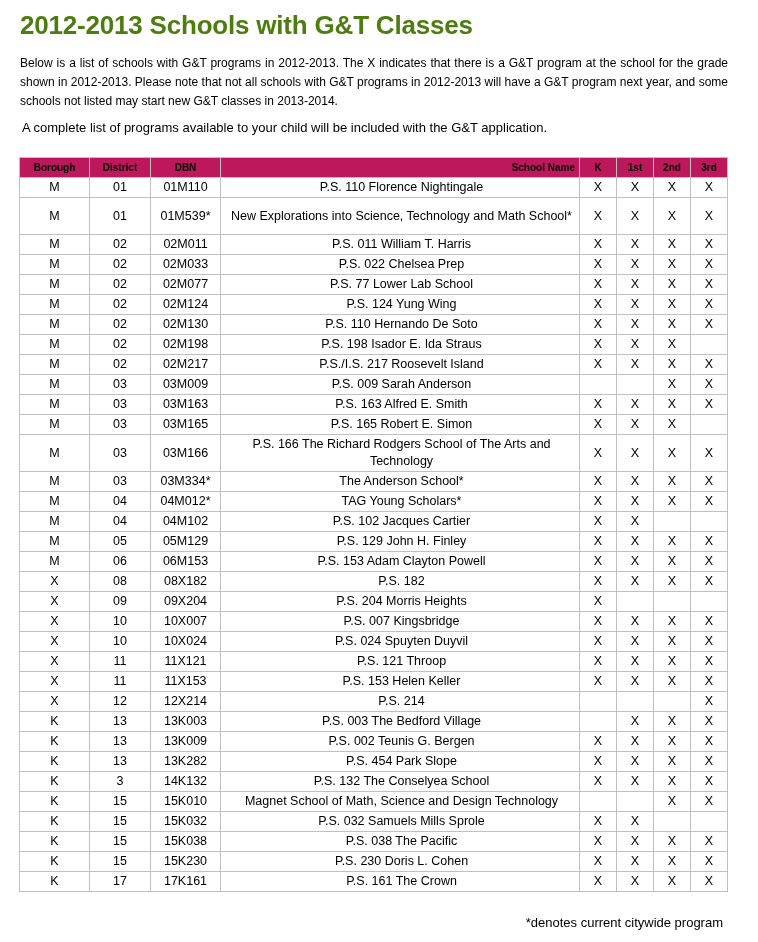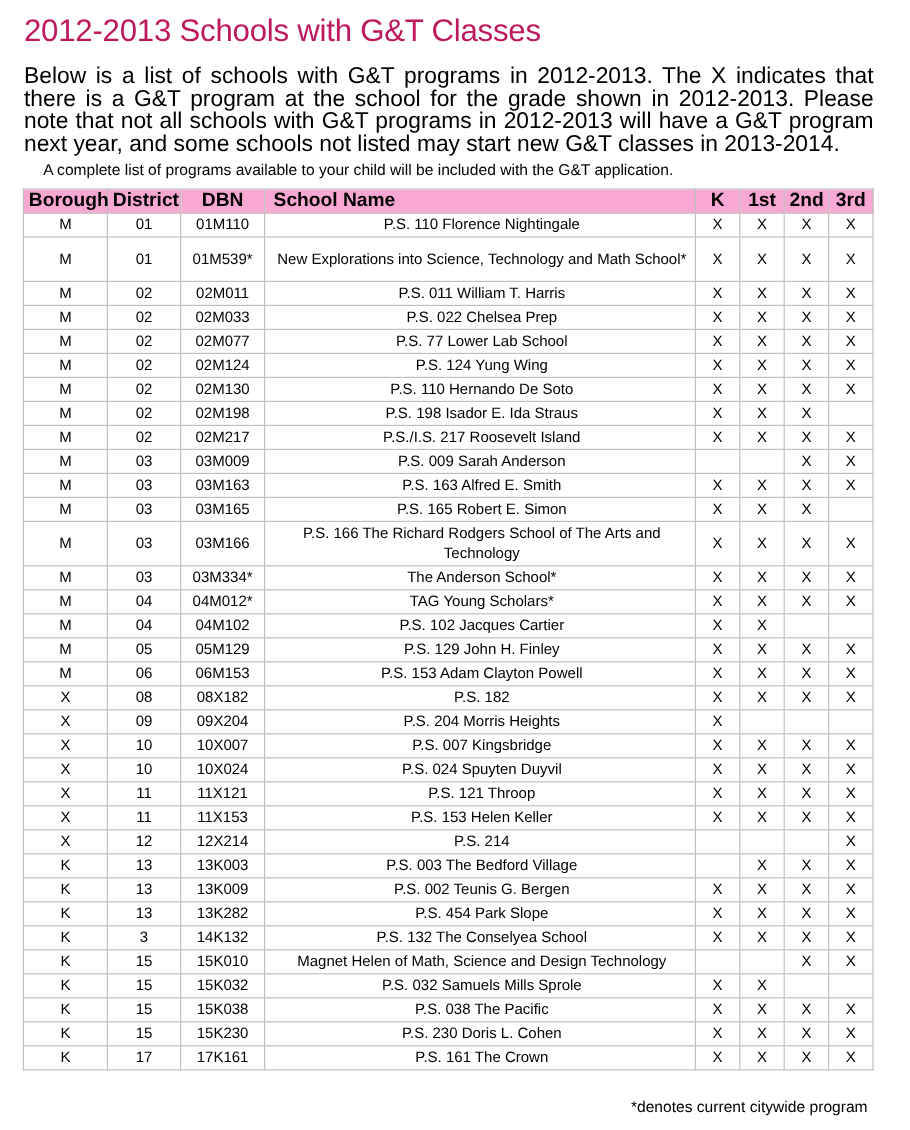--- a/index.html
+++ b/index.html
@@ -1,29 +1,29 @@
 <!DOCTYPE html>
 <html><head>
 <meta charset="utf-8">
 <style>
   html, body { margin:0; padding:0; background:#ffffff; }
   body { width:758px; height:942px; position:relative; overflow:hidden;
          font-family:"Liberation Sans", sans-serif; color:#000; }
   .title { position:absolute; left:20px; top:10px; margin:0;
-           font-family:"Liberation Sans", sans-serif; font-weight:normal;
-           font-size:26px; color:#be185d; letter-spacing:-0.2px; }
+           font-family:"Liberation Sans", sans-serif; font-weight:bold;
+           font-size:26px; color:#4d7c0f; letter-spacing:-0.2px; }
   .intro { position:absolute; left:20px; top:54px; width:708px; margin:0;
-           font-size:19px; line-height:19px; text-align:justify;
+           font-size:12px; line-height:19px; text-align:justify;
            font-family:"Liberation Sans Narrow","Liberation Sans", sans-serif; }
-  .note2 { position:absolute; left:20px; top:116px; margin:16px; font-size:13px; line-height:19px; }
+  .note2 { position:absolute; left:20px; top:116px; margin:2px; font-size:13px; line-height:19px; }
   table { position:absolute; left:19px; top:157px; border-collapse:collapse;
           font-size:12.5px; table-layout:fixed; width:709px; }
   th, td { border:1px solid #c0c0c0; padding:0 4px; height:19px; line-height:17px; }
-  th { background:#f9a8d4; font-weight:bold; font-size:16px; text-align:center; }
-  th.name { text-align:left; padding-left:7px; }
+  th { background:#be185d; font-weight:bold; font-size:10px; text-align:center; }
+  th.name { text-align:right; padding-left:7px; }
   td { text-align:center; }
   td.name { text-align:center; padding-left:7px; }
   td.tall { height:36px; }
   col.c-b { width:70px; } col.c-d { width:61px; } col.c-dbn { width:70px; }
   col.c-n { width:359px; } col.c-g { width:37px; }
   .footnote { position:absolute; right:35px; top:915px; font-size:13px; }
 </style>
 </head>
 <body>
 
@@ -342,21 +342,21 @@
         <td class="name">P.S. 132 The Conselyea School</td>
         <td>X</td>
         <td>X</td>
         <td>X</td>
         <td>X</td>
       </tr>
       <tr>
         <td>K</td>
         <td>15</td>
         <td>15K010</td>
-        <td class="name">Magnet Helen of Math, Science and Design Technology</td>
+        <td class="name">Magnet School of Math, Science and Design Technology</td>
         <td></td>
         <td></td>
         <td>X</td>
         <td>X</td>
       </tr>
       <tr>
         <td>K</td>
         <td>15</td>
         <td>15K032</td>
         <td class="name">P.S. 032 Samuels Mills Sprole</td>

